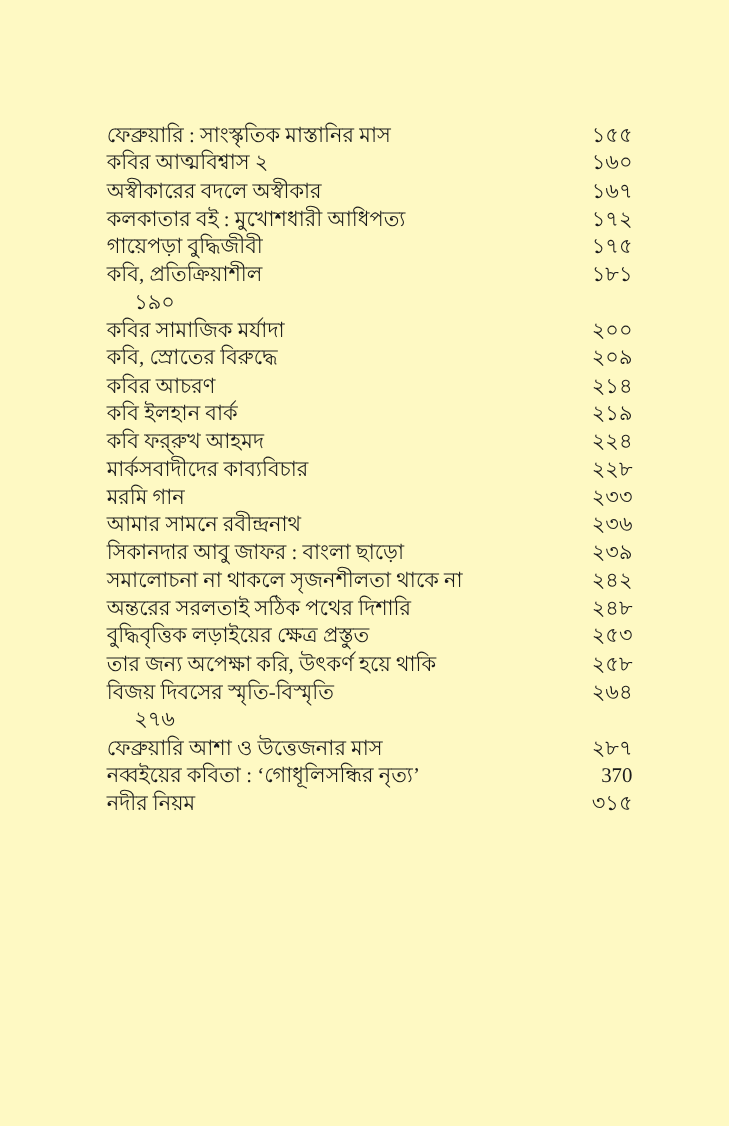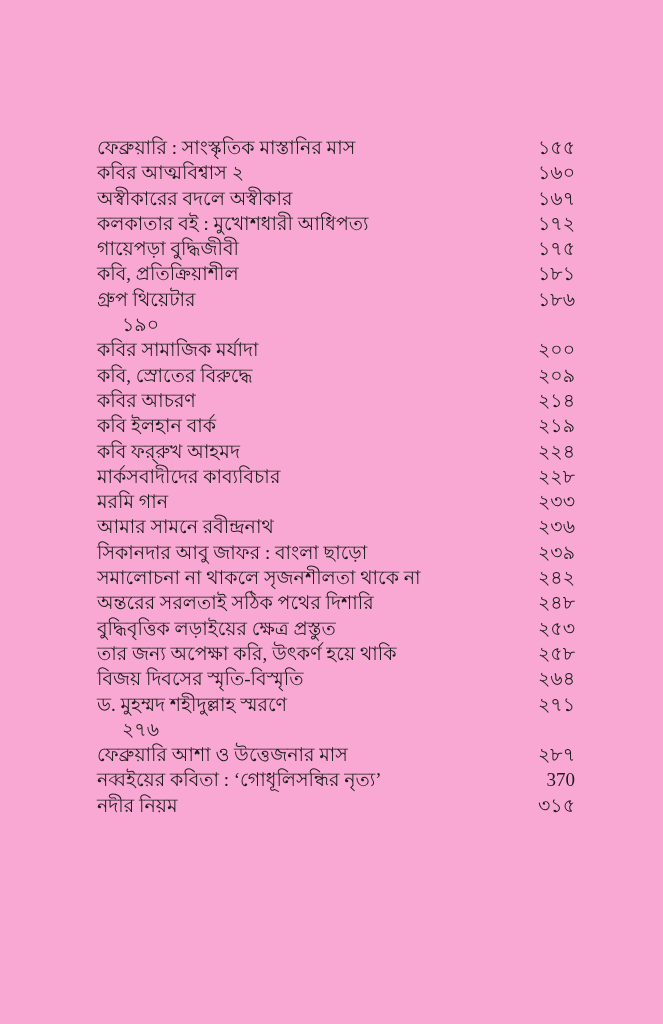--- a/index.html
+++ b/index.html
@@ -9,21 +9,21 @@
   body {
     width: 663px;
     height: 1024px;
     background: #ffffff;
     font-family: "Liberation Serif", "DejaVu Serif", serif;
   }
   .page {
     position: relative;
     width: 663px;
     height: 1024px;
-    background: #f9a8d4;
+    background: #fef9c3;
     overflow: hidden;
     color: #1c1c1c;
   }
   .toc {
     position: absolute;
     left: 97px;
     top: 111px;
     width: 478px;
   }
   .toc-row {
@@ -37,21 +37,20 @@
   }
   .toc-title {
     flex: 0 1 auto;
     text-align: left;
   }
   .toc-page {
     flex: 0 0 auto;
     margin-left: 14px;
     text-align: right;
     min-width: 48px;
-    margin-top: 24px;
   }
 </style>
 </head>
 <body>
 
 <div class="page">
   <div class="toc">
   <div class="toc-row">
     <span class="toc-title">ফেব্রুয়ারি : সাংস্কৃতিক মাস্তানির মাস</span>
     <span class="toc-page">১৫৫</span>
@@ -75,24 +74,20 @@
   <div class="toc-row">
     <span class="toc-title">গায়েপড়া বুদ্ধিজীবী</span>
     <span class="toc-page">১৭৫</span>
   </div>
 
   <div class="toc-row">
     <span class="toc-title">কবি, প্রতিক্রিয়াশীল</span>
     <span class="toc-page">১৮১</span>
   </div>
 
-  <div class="toc-row">
-    <span class="toc-title">গ্রুপ থিয়েটার</span>
-    <span class="toc-page">১৮৬</span>
-  </div>
 
   <div class="toc-row">
     <span class="toc-page">১৯০</span>
   </div>
 
 
   <div class="toc-row">
     <span class="toc-title">কবির সামাজিক মর্যাদা</span>
     <span class="toc-page">২০০</span>
   </div>
@@ -155,24 +150,20 @@
   <div class="toc-row">
     <span class="toc-title">তার জন্য অপেক্ষা করি, উৎকর্ণ হয়ে থাকি</span>
     <span class="toc-page">২৫৮</span>
   </div>
 
   <div class="toc-row">
     <span class="toc-title">বিজয় দিবসের স্মৃতি-বিস্মৃতি</span>
     <span class="toc-page">২৬৪</span>
   </div>
 
-  <div class="toc-row">
-    <span class="toc-title">ড. মুহম্মদ শহীদুল্লাহ স্মরণে</span>
-    <span class="toc-page">২৭১</span>
-  </div>
 
   <div class="toc-row">
     <span class="toc-page">২৭৬</span>
   </div>
 
 
   <div class="toc-row">
     <span class="toc-title">ফেব্রুয়ারি আশা ও উত্তেজনার মাস</span>
     <span class="toc-page">২৮৭</span>
   </div>

